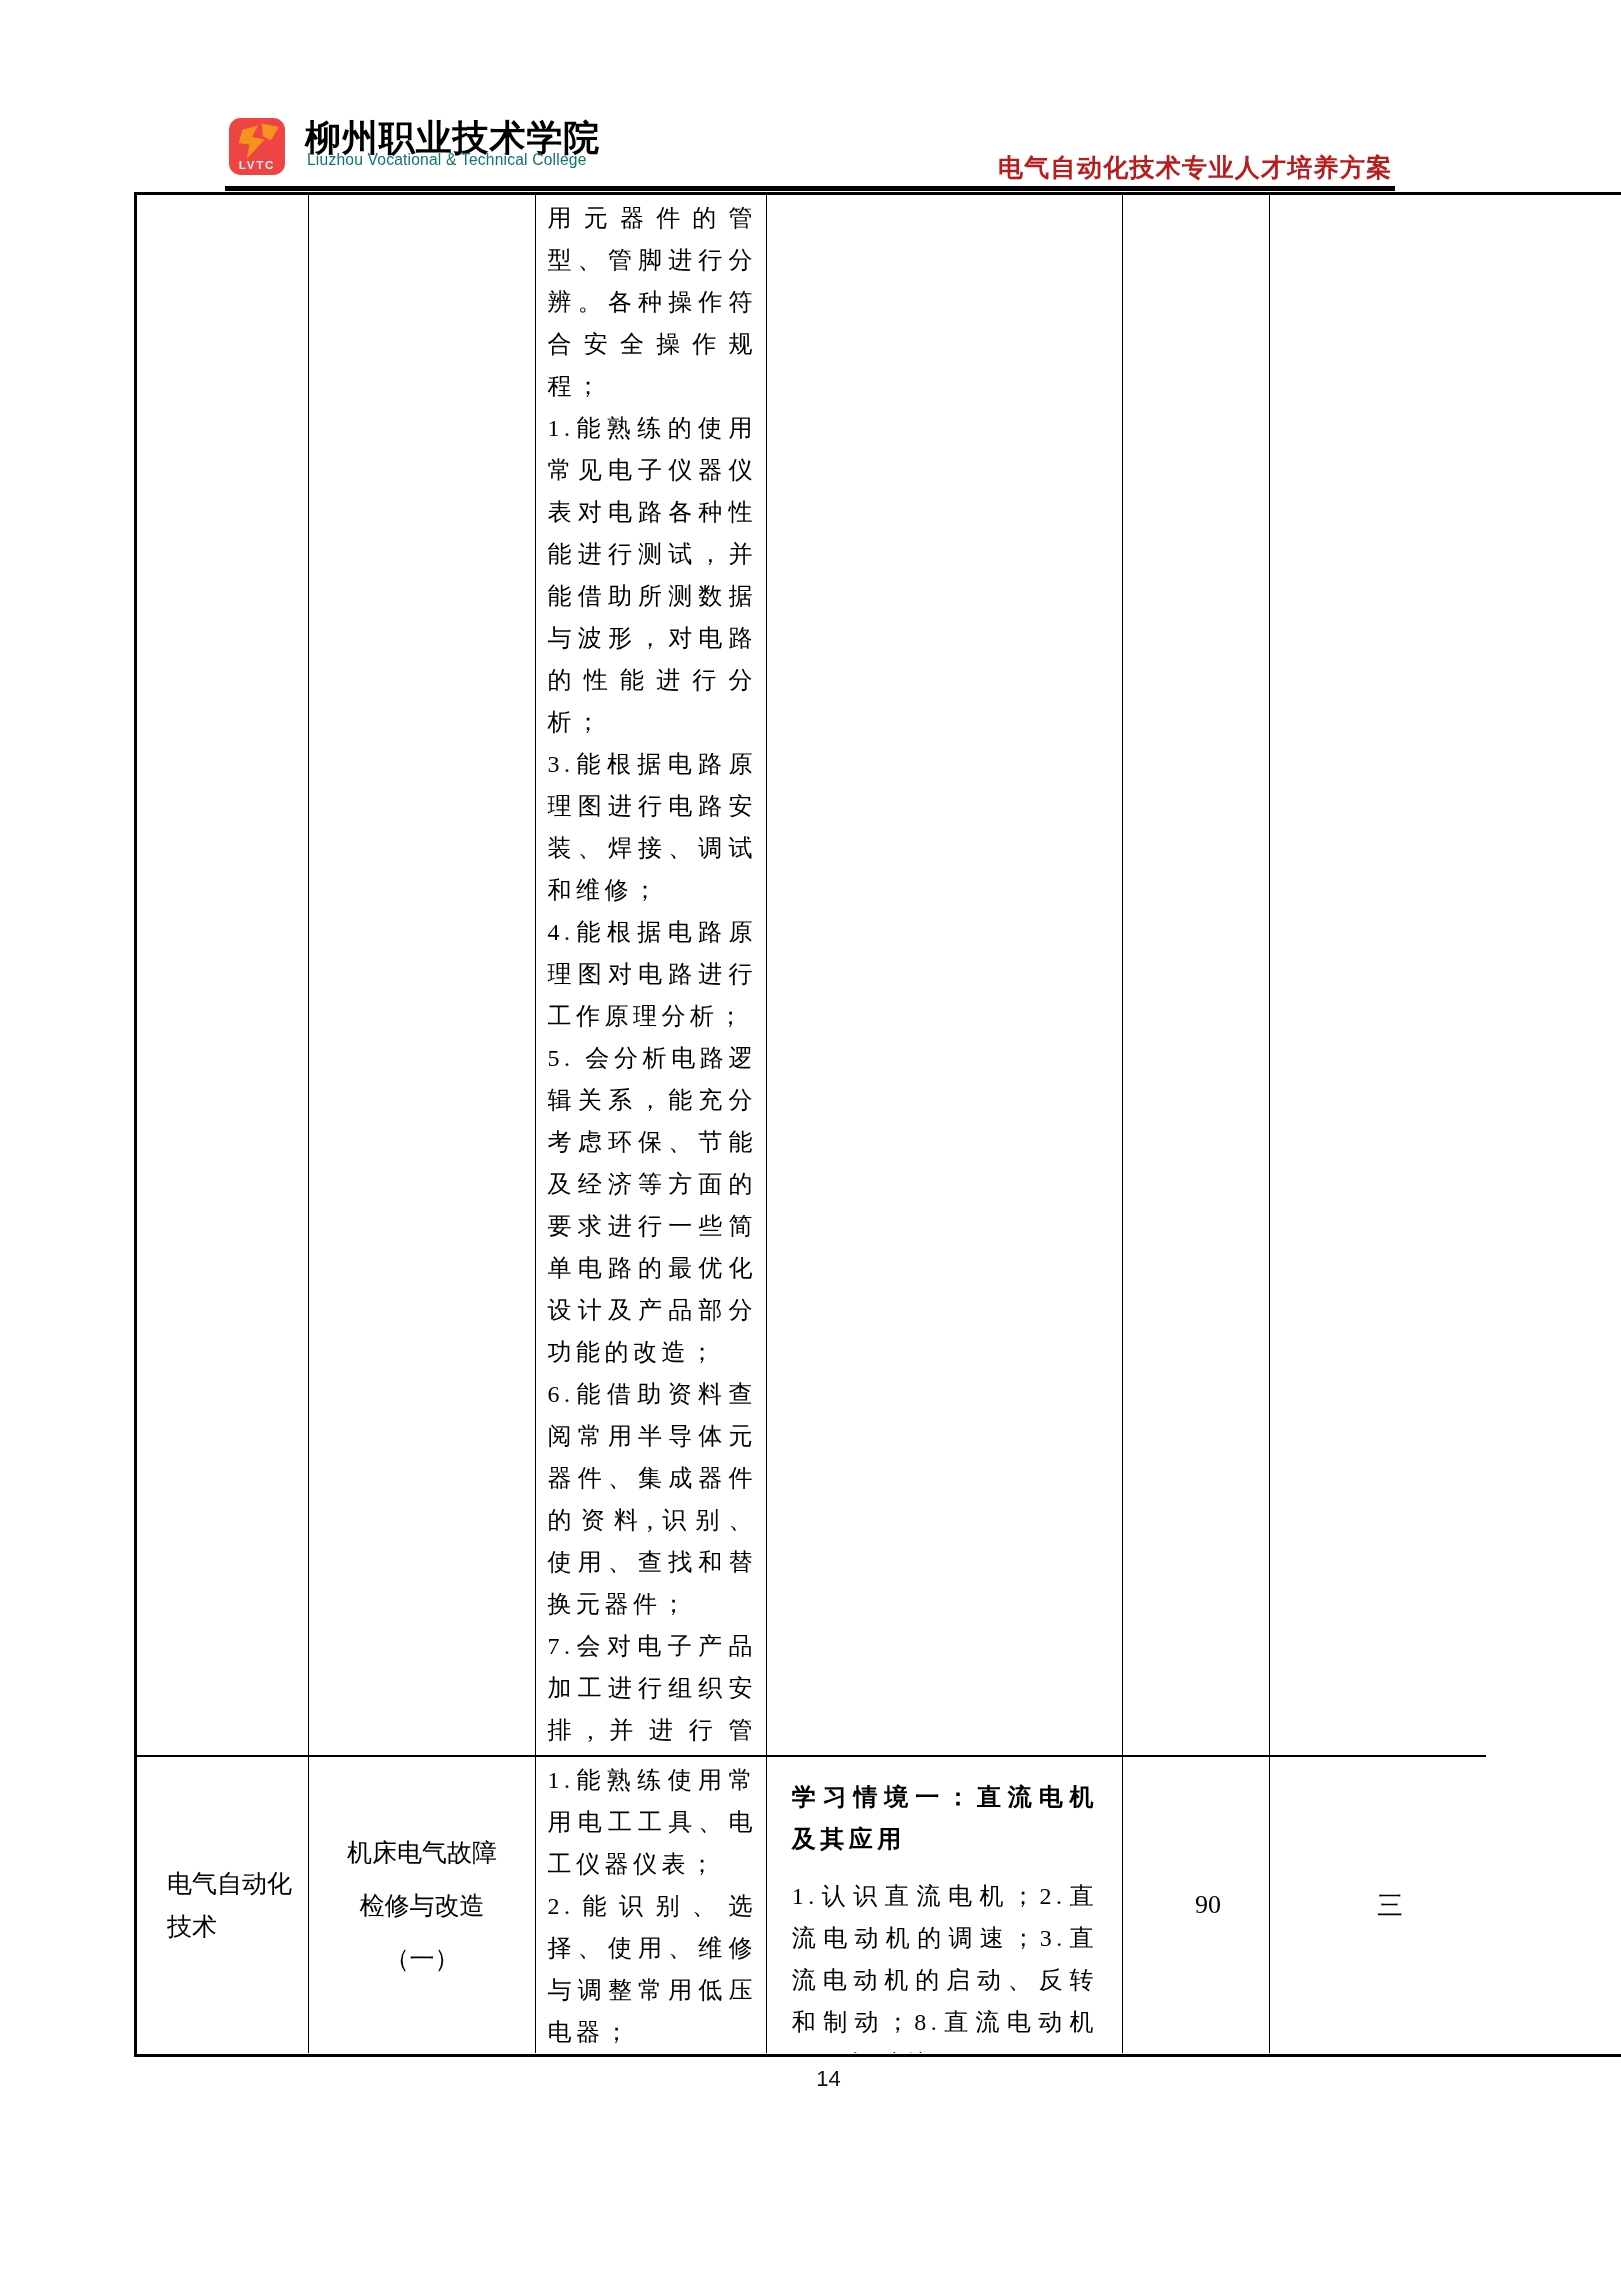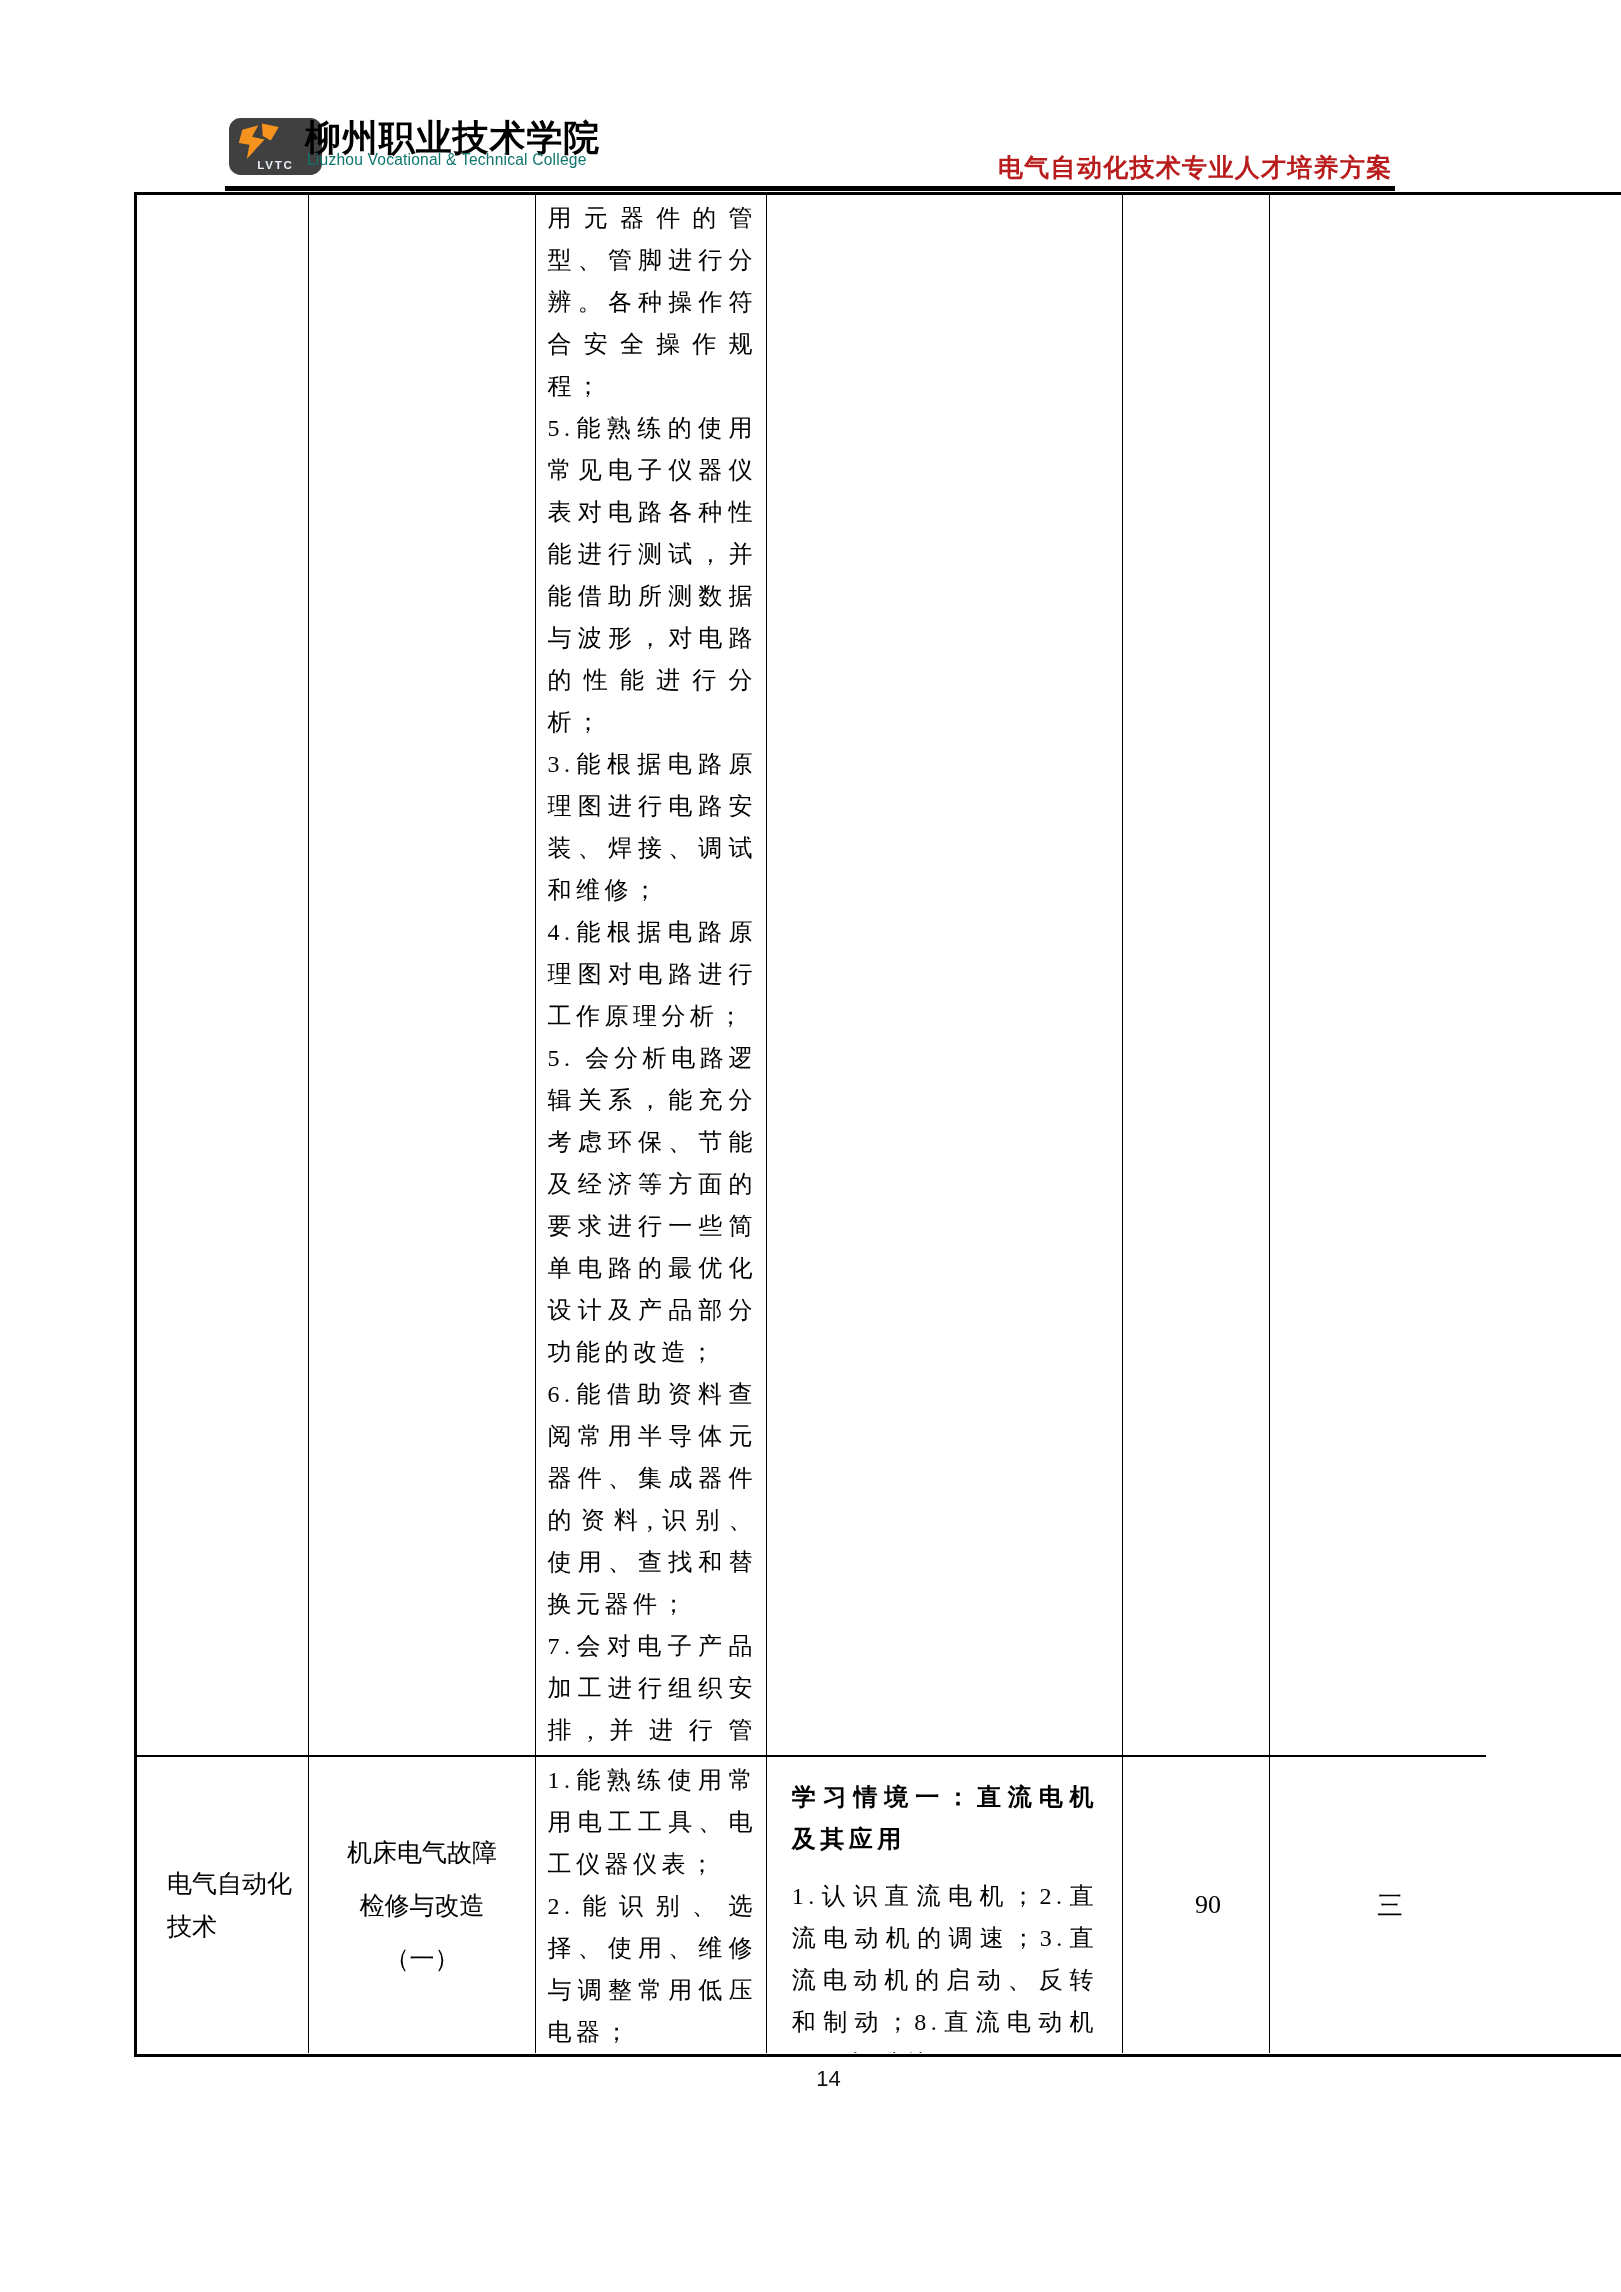--- a/index.html
+++ b/index.html
@@ -3,21 +3,21 @@
 <meta charset="utf-8">
 <style>
   html,body{margin:0;padding:0;}
   body{
     width:1622px;height:2293px;position:relative;background:#ffffff;
     font-family:"Liberation Serif","DejaVu Serif",serif;color:#000;
   }
   
   .logo{
     position:absolute;left:229px;top:118px;width:56px;height:57px;
-    border-radius:11.6px;background:#404040;overflow:hidden;padding-left:37px;
+    border-radius:11.6px;background:#ef4444;overflow:hidden;
   }
   .logo svg{position:absolute;left:0;top:0;}
   .logo .abbr{
     position:absolute;left:0;right:0;bottom:3.6px;text-align:center;
     font-family:"Liberation Sans","DejaVu Sans",sans-serif;
     font-size:11.6px;font-weight:bold;color:#e9edf7;letter-spacing:1.8px;
   }
   .college-cn{
     position:absolute;left:305px;top:114px;width:294px;
     font-size:36px;font-weight:bold;letter-spacing:0.9px;white-space:nowrap;
@@ -87,21 +87,21 @@
 <div class="doc-title">电气自动化技术专业人才培养方案</div>
 <div class="header-rule"></div>
 
 <div class="tbl">
 
   <div class="c r1"></div>
   <div class="c r1"></div>
   <div class="c r1">
     <div class="skills">
       <p>用元器件的管型、管脚进行分辨。各种操作符合安全操作规程；</p>
-      <p>5.能熟练的使用常见电子仪器仪表对电路各种性能进行测试，并能借助所测数据与波形，对电路的性能进行分析；</p>
+      <p>1.能熟练的使用常见电子仪器仪表对电路各种性能进行测试，并能借助所测数据与波形，对电路的性能进行分析；</p>
       <p>3.能根据电路原理图进行电路安装、焊接、调试和维修；</p>
       <p>4.能根据电路原理图对电路进行工作原理分析；</p>
       <p>5. 会分析电路逻辑关系，能充分考虑环保、节能及经济等方面的要求进行一些简单电路的最优化设计及产品部分功能的改造；</p>
       <p>6.能借助资料查阅常用半导体元器件、集成器件的资料,识别、使用、查找和替换元器件；</p>
       <p>7.会对电子产品加工进行组织安排,并进行管理。</p>
     </div>
   </div>
   <div class="c r1"></div>
   <div class="c r1"></div>
   <div class="c r1 last"></div>

